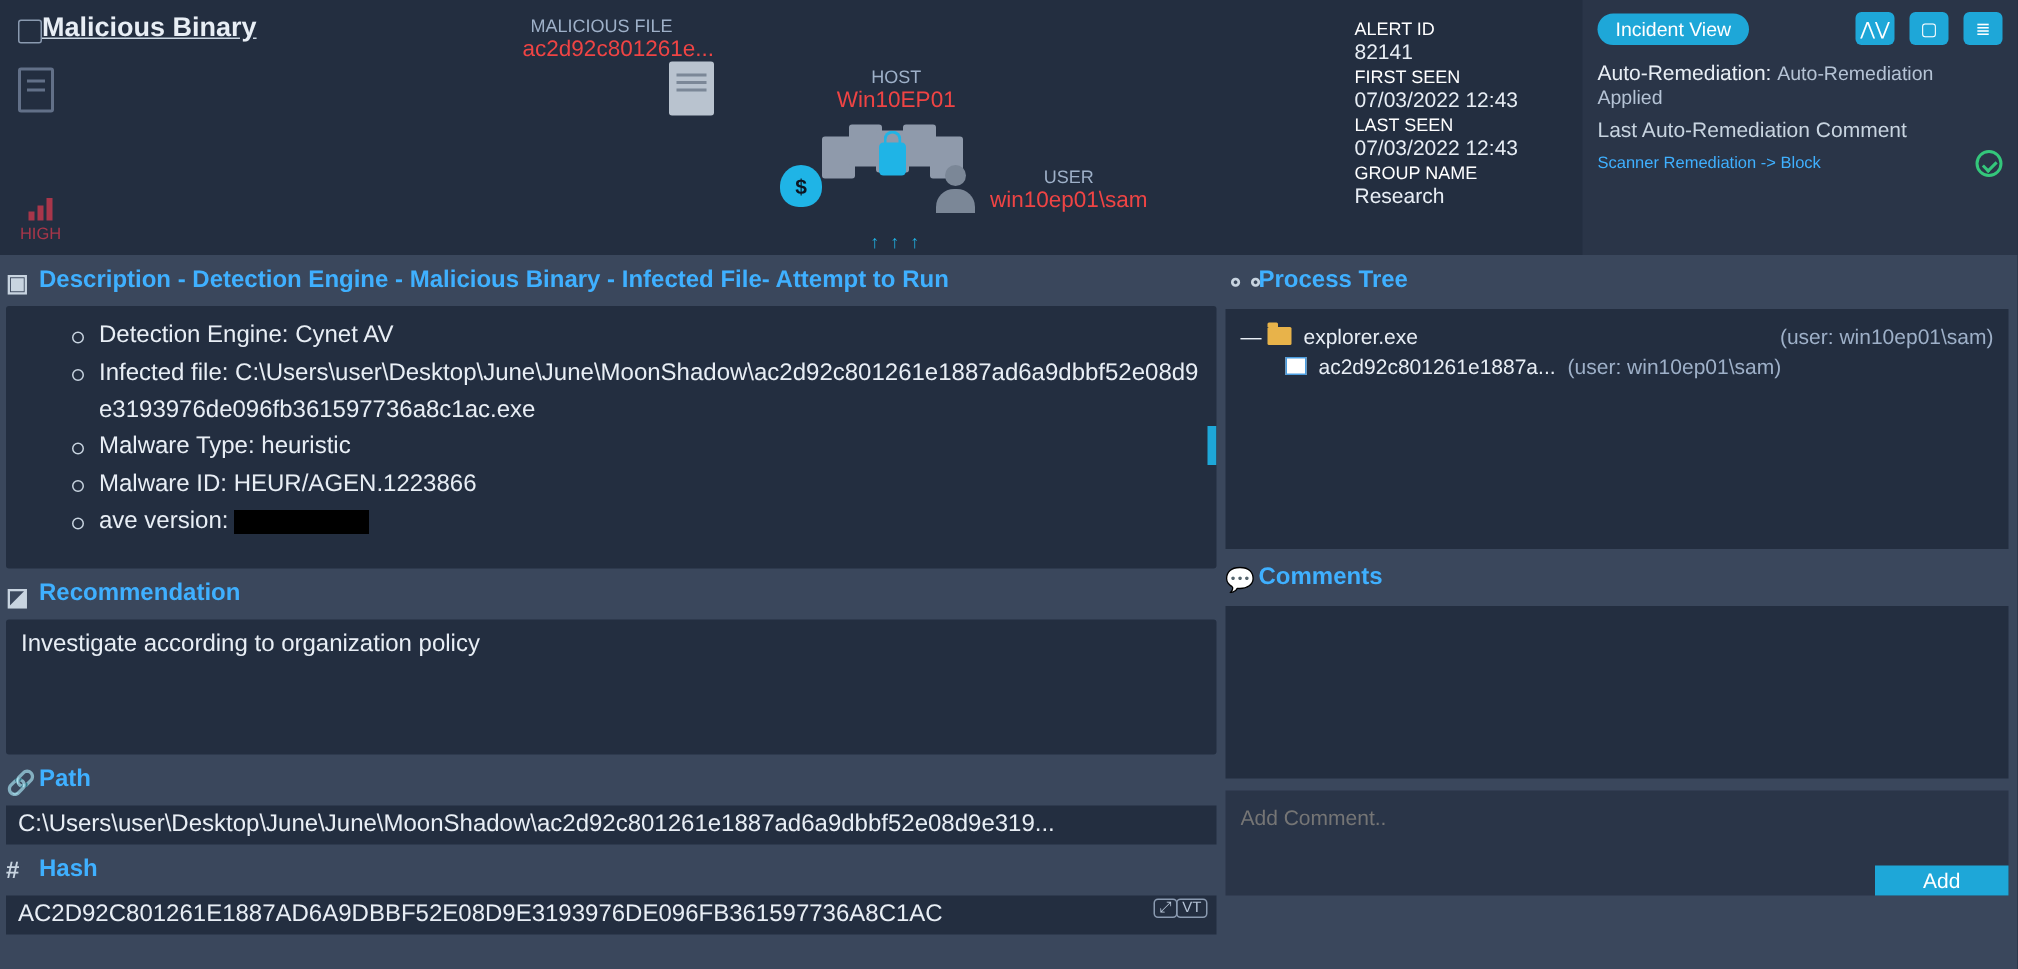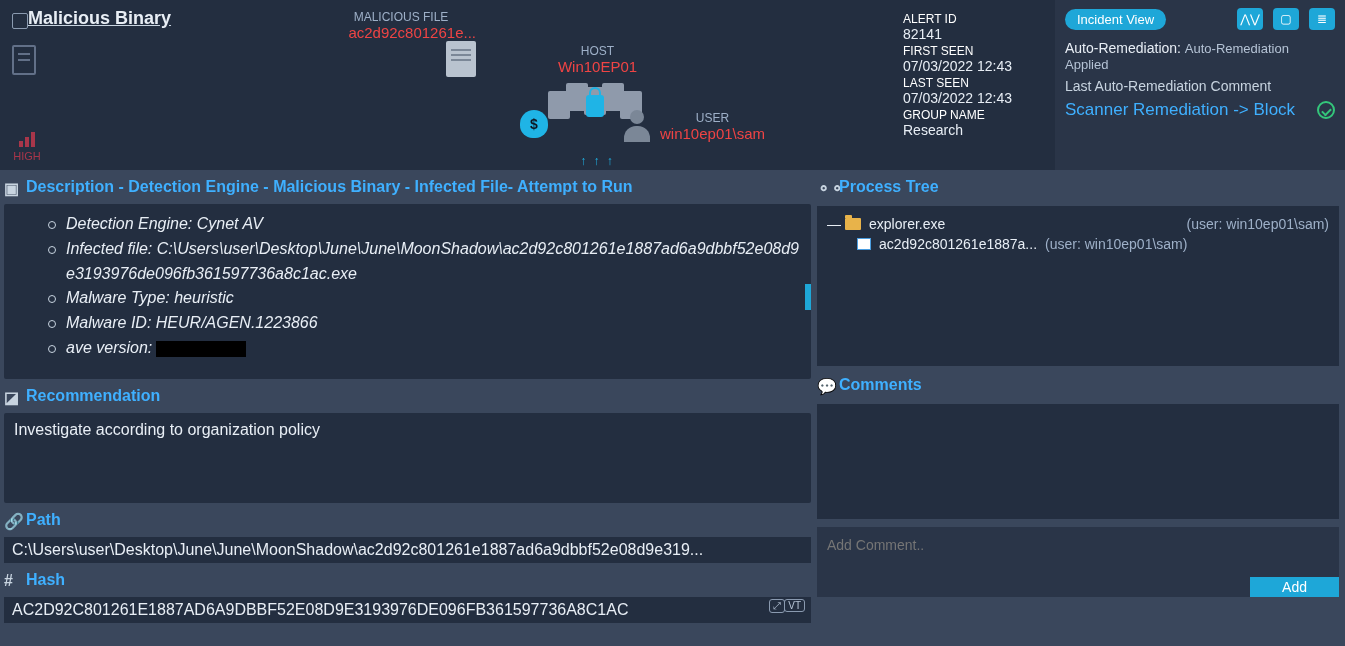--- a/index.html
+++ b/index.html
@@ -52,34 +52,34 @@
 .meta-value { color: #e8eef5; font-size: 14px; margin-bottom: 2px; }
 
 
 .header-panel { width: 290px; background: #2a3548; padding: 8px 10px; }
 .panel-top { display:flex; gap:10px; align-items:flex-end; margin-bottom:10px;}
 .pill { background:#1ea7d8; color:#fff; padding:3px 12px; border-radius:12px; font-size:13px; cursor:pointer; }
 .sq-btn { width:26px; height:22px; border-radius:4px; background:#1ea7d8; display:flex; align-items:center; justify-content:center; color:#fff; font-size:12px; cursor:pointer;}
 .panel-row { font-size:14px; margin:6px 0; }
 .panel-row .k { color:#e8eef5; }
 .panel-row .v { color:#b5c3d5; font-size:13px;}
-.panel-link { color:#3fb0ff; font-size:17px; cursor:pointer; display:flex; justify-content:space-between; align-items:center; margin-top:4px;}
+.panel-link { color:#3fb0ff; font-size:11px; cursor:pointer; display:flex; justify-content:space-between; align-items:center; margin-top:4px;}
 .ok-circle { width:18px;height:18px;border:2px solid #34c77b;border-radius:50%;position:relative;}
 .ok-circle::after{content:'';position:absolute;left:3px;top:5px;width:7px;height:4px;border-left:2px solid #34c77b;border-bottom:2px solid #34c77b;transform:rotate(-45deg);}
 
 
 .body { flex:1; display:flex; background:#3a475c; overflow:hidden; }
 .col-left { flex:1; padding:6px 4px 6px 4px; overflow-y:auto; display:flex; flex-direction:column; gap:6px;}
 .col-right { width:530px; padding:6px 6px 6px 2px; display:flex; flex-direction:column; gap:8px;}
 
 .section-header{ display:flex; align-items:center; gap:6px; color:#3fb0ff; font-size:16px; font-weight:600; padding:2px 0;}
 .section-header .hicon{ width:16px;height:16px; color:#c8d4e0; }
 .card { background:#232e40; padding:8px 10px; color:#e8eef5; font-size:16px; border-radius:2px; position:relative;}
 .desc-list { list-style: none; padding-left: 52px; }
-.desc-list li { position:relative; line-height:1.55; word-break: break-all; font-style: italic;}
+.desc-list li { position:relative; line-height:1.55; word-break: break-all;}
 .desc-list li::before{ content:''; position:absolute; left:-18px; top:9px; width:6px;height:6px;border:1px solid #c8d4e0; border-radius:50%;}
 .redact { display:inline-block; background:#000; color:#000; width:90px; height:16px; vertical-align:middle; margin-left:4px;}
 .desc-scroll { height:175px; overflow:hidden; position:relative;}
 .desc-scroll::after{content:'';position:absolute;right:0;top:80px;width:6px;height:26px;background:#1ea7d8;}
 
 .path-box,.hash-box{ background:#232e40; padding:4px 8px; font-size:16px; color:#e8eef5; white-space:nowrap; overflow:hidden; text-overflow:ellipsis; position:relative;}
 .hash-box{ padding-right:40px;}
 .vt-badge{ position:absolute; right:6px; top:2px; font-size:10px; border:1px solid #8a9ab0; border-radius:3px; padding:0 3px; color:#b5c3d5; cursor:pointer;}
 .vt-badge2{ right:26px; }
 

